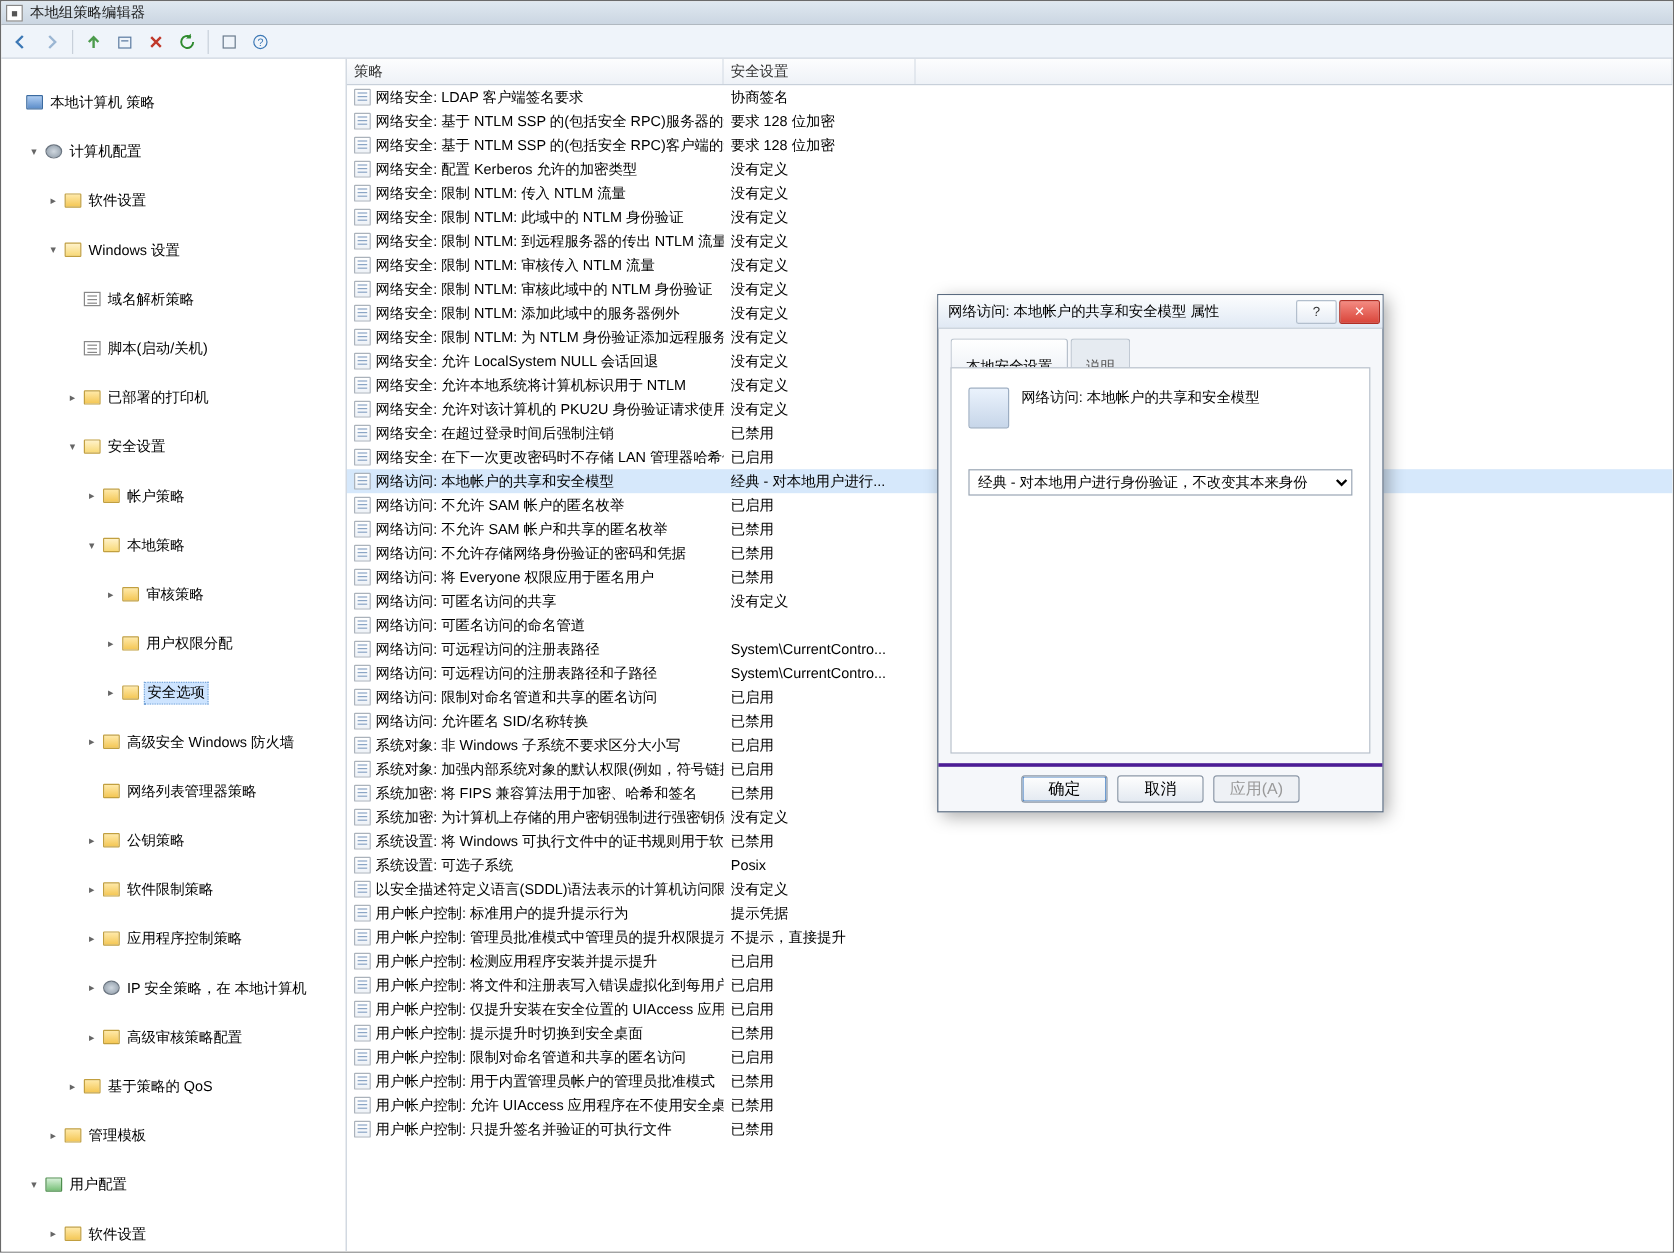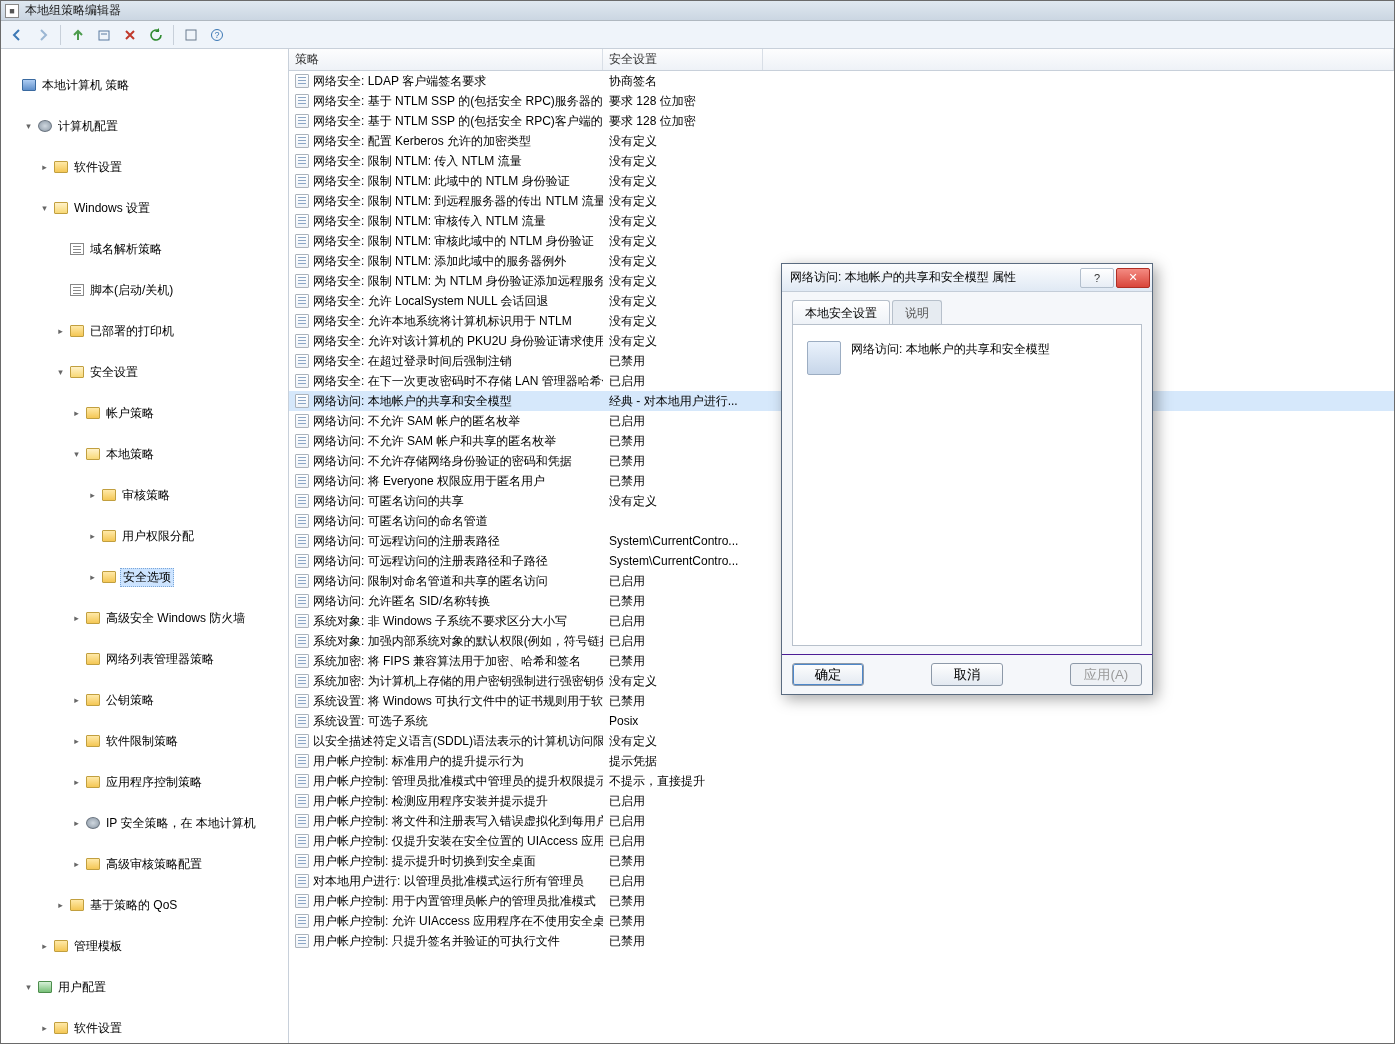--- a/index.html
+++ b/index.html
@@ -84,46 +84,46 @@
   .cell.c2 { width:160px; }
   .policy-ico{
     width:14px;height:14px;flex-shrink:0;
     background:linear-gradient(to bottom,#fff,#eef2f7);
     border:1px solid #aab2bb;border-radius:1px;position:relative;
   }
   .policy-ico::after{content:"";position:absolute;left:2px;right:2px;top:2px;height:1px;background:#8aa5c5;box-shadow:0 3px 0 #8aa5c5,0 6px 0 #8aa5c5;}
 
   
   .dialog {
-    position:absolute; left:780px; top:262px; width:372px; height:432px;
+    position:absolute; left:780px; top:244px; width:372px; height:432px;
     background:#f5f7fa; border:1px solid #5a6b80; box-shadow:4px 4px 14px rgba(0,0,0,.35);
     display:flex; flex-direction:column;
   }
   .dlg-titlebar{
     height:28px; display:flex; align-items:center; justify-content:space-between;
     background:linear-gradient(to bottom,#fcfdfe,#e0e9f4);
     border-bottom:1px solid #c4cdd8; padding:0 2px 0 8px;
   }
   .dlg-tbtns { display:flex; gap:0; }
   .dlg-tbtn { width:34px;height:20px;border:1px solid #b3bfcd;border-radius:2px;display:flex;align-items:center;justify-content:center;font-size:11px;color:#333;margin-left:2px;background:linear-gradient(#fff,#e7edf5);}
   .dlg-tbtn.close{ background:linear-gradient(#f48b82,#d9453a);color:#fff;border-color:#b02e24;}
   .dlg-body { flex:1; padding:8px 10px; display:flex; flex-direction:column;}
   .tabs { display:flex; height:24px; }
   .tab { border:1px solid #b7c0cb; border-bottom:none; background:linear-gradient(#fff,#eef2f7);
-         padding:4px 12px; margin-right:2px; border-radius:3px 3px 0 0; }
+         padding:14px 12px; margin-right:2px; border-radius:3px 3px 0 0; }
   .tab.inactive{ background:#e6ebf1; color:#555;}
   .tab-page { flex:1; border:1px solid #b7c0cb; background:#fff; padding:16px 14px; }
   .tab-head { display:flex; gap:10px; align-items:flex-start; }
   .big-ico { width:34px;height:34px;background:linear-gradient(to bottom,#eaf2fc,#c7d6e9);border:1px solid #9cadc2;border-radius:2px; }
   .select-row { margin-top:34px; }
   select {
     width:100%; height:22px; border:1px solid #9aa6b4; font:inherit; padding:1px 3px;
     background:#fff;
   }
-  .dlg-buttons { height:40px; display:flex; justify-content:space-between; align-items:center; gap:8px; padding:0 10px; border-top:1px solid #4c1d95;}
+  .dlg-buttons { height:40px; display:flex; justify-content:center; align-items:center; gap:8px; padding:0 10px; border-top:3px solid #4c1d95;}
   .btn {
     min-width:72px; height:23px; border:1px solid #8d99a8; border-radius:3px;
     background:linear-gradient(#fefefe,#e3e9f1); padding:0 10px;
   }
   .btn:disabled{ color:#999; background:#eef1f5;}
   .btn.default{ box-shadow:0 0 0 1px #4e87c9 inset; }
 
   
   .lv1{padding-left:0px;} .lv2{padding-left:16px;} .lv3{padding-left:32px;}
   .lv4{padding-left:48px;} .lv5{padding-left:64px;} .lv6{padding-left:80px;}
@@ -660,21 +660,21 @@
           <div class="row">
             <div class="cell c1">
               <span class="policy-ico"></span>
               <span>用户帐户控制: 提示提升时切换到安全桌面</span>
             </div>
             <div class="cell c2">已禁用</div>
           </div>
           <div class="row">
             <div class="cell c1">
               <span class="policy-ico"></span>
-              <span>对本地用户进行: 以管理员批准模式运行所有管理员</span>
+              <span>用户帐户控制: 限制对命名管道和共享的匿名访问</span>
             </div>
             <div class="cell c2">已启用</div>
           </div>
           <div class="row">
             <div class="cell c1">
               <span class="policy-ico"></span>
               <span>用户帐户控制: 用于内置管理员帐户的管理员批准模式</span>
             </div>
             <div class="cell c2">已禁用</div>
           </div>
@@ -706,20 +706,25 @@
     </div>
     <div class="dlg-body">
       <div class="tabs">
         <div class="tab">本地安全设置</div>
         <div class="tab inactive">说明</div>
       </div>
       <div class="tab-page">
         <div class="tab-head">
           <div class="big-ico"></div>
           <div>网络访问: 本地帐户的共享和安全模型</div>
+        </div>
+        <div class="select-row">
+          <select>
+            <option>经典 - 对本地用户进行身份验证，不改变其本来身份</option>
+          </select>
         </div>
       </div>
     </div>
     <div class="dlg-buttons">
       <button class="btn default">确定</button>
       <button class="btn">取消</button>
       <button class="btn" disabled="">应用(A)</button>
     </div>
   </div>
 

